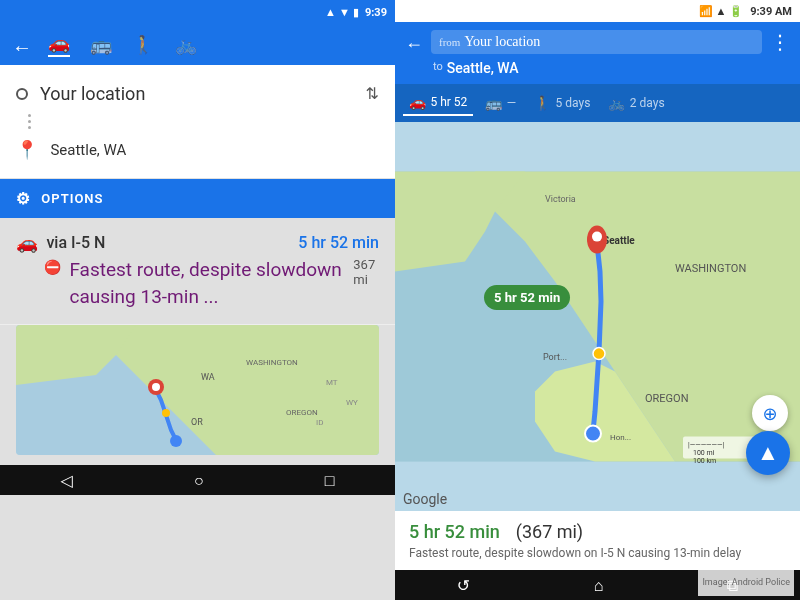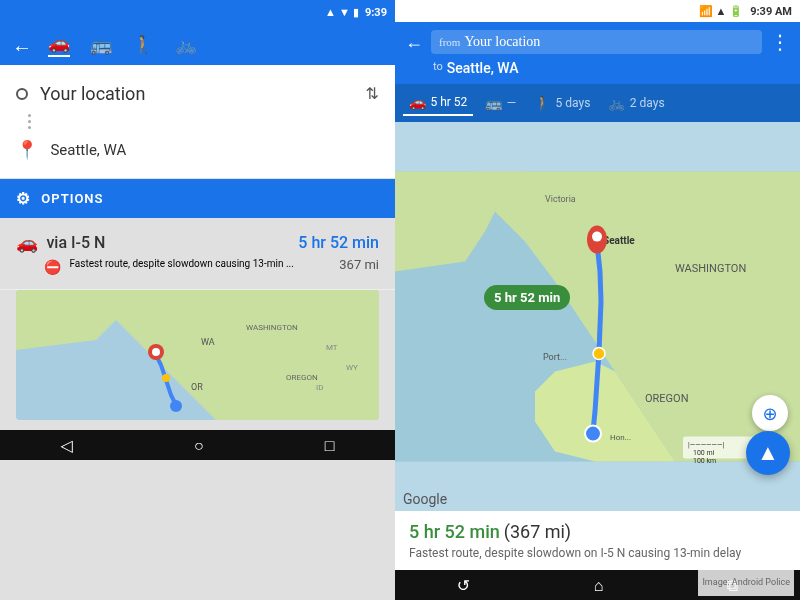--- a/index.html
+++ b/index.html
@@ -189,22 +189,22 @@
     }
 
     .warning-icon {
       color: #DB4437;
       font-size: 14px;
       flex-shrink: 0;
       margin-top: 2px;
     }
 
     .route-detail-text {
-      font-size: 10px;
-      color: #000000;
+      font-size: 19px;
+      color: #701a75;
       line-height: 1.4;
     }
 
     .route-distance {
       font-size: 13px;
       color: #555;
       margin-left: auto;
     }
 
     .map-thumbnail {
@@ -675,21 +675,21 @@
 
       
       <div class="nav-fab">
         <span>▲</span>
       </div>
     </div>
 
     <div class="route-info-panel">
       <div>
         <span class="route-info-time">5 hr 52 min</span>
-        <span class="route-info-dist" style="margin-left:0">(367 mi)</span>
+        <span class="route-info-dist" style="margin-left:12px">(367 mi)</span>
       </div>
       <div class="route-info-detail">Fastest route, despite slowdown on I-5
 N causing 13-min delay</div>
     </div>
 
     <div class="right-bottom-nav">
       <span class="nav-icon">↺</span>
       <span class="nav-icon">⌂</span>
       <span class="nav-icon">⧉</span>
     </div>

